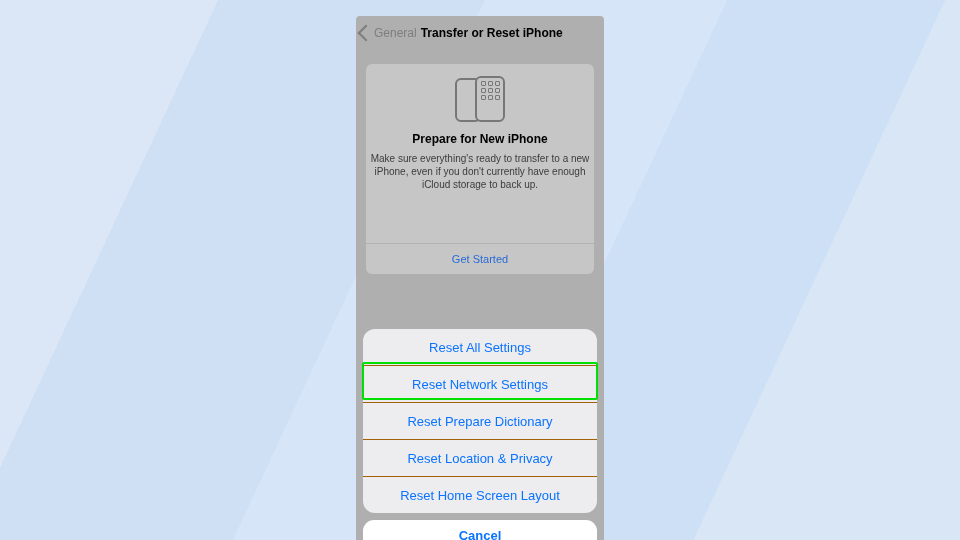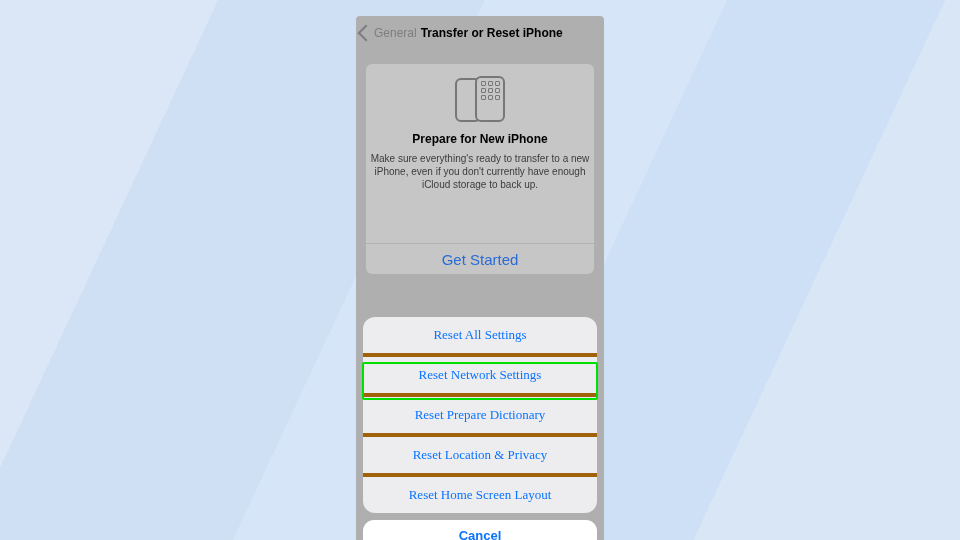--- a/index.html
+++ b/index.html
@@ -44,31 +44,31 @@
     padding-top:12px;
   }
   .devices{display:flex;align-items:flex-end;margin-bottom:10px;}
   .dev{border:2px solid #777;border-radius:6px;background:transparent;}
   .dev.phone1{width:22px;height:40px;margin-right:-6px;z-index:0;}
   .dev.phone2{width:22px;height:36px;z-index:1;display:flex;flex-wrap:wrap;align-content:flex-start;justify-content:center;padding:3px 2px;gap:2px;background:#c6c6c6;}
   .dev.phone2 span{width:3px;height:3px;border:1px solid #777;border-radius:1px;}
   .cardtitle{font-size:12px;font-weight:700;color:#000;margin-bottom:6px;}
   .carddesc{font-size:10px;color:#3c3c3c;text-align:center;line-height:1.32;padding:0 4px;}
   .cardsep{position:absolute;left:0;right:0;bottom:30px;height:1px;background:#b2b2b2;}
-  .getstarted{position:absolute;left:0;right:0;bottom:0;height:30px;display:flex;align-items:center;justify-content:center;font-size:15px;color:#2a6bd6;cursor:default;}
+  .getstarted{position:absolute;left:0;right:0;bottom:0;height:30px;display:flex;align-items:center;justify-content:center;font-size:11px;color:#2a6bd6;cursor:default;}
   
   .sheet{
     position:absolute;left:7px;right:7px;bottom:43px;
     background:#ededef;border-radius:12px;overflow:hidden;
   }
   .sheet .row{
     height:36px;display:flex;align-items:center;justify-content:center;
-    font-size:13px;color:#0a73ff;cursor:default;position:relative;font-family:Liberation Serif, serif;
+    font-size:13px;color:#0a73ff;cursor:default;position:relative;
   }
-  .sheet .row + .row{border-top:4px solid #a16207;}
+  .sheet .row + .row{border-top:1px solid #a16207;}
   .highlight{position:absolute;border:2.5px solid #00e000;pointer-events:none;border-radius:2px;}
   .cancel{
     position:absolute;left:7px;right:7px;bottom:6px;height:30px;
     background:#ffffff;border-radius:11px;
     display:flex;align-items:center;justify-content:center;
     font-size:13px;font-weight:600;color:#0a73ff;cursor:default;
   }
   
   .behind{position:absolute;left:10px;font-size:11px;color:#d94040;}
   

